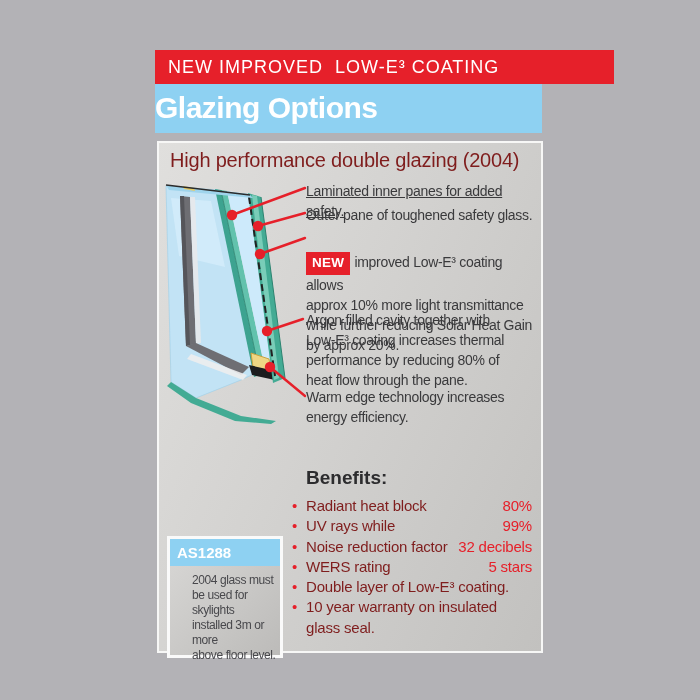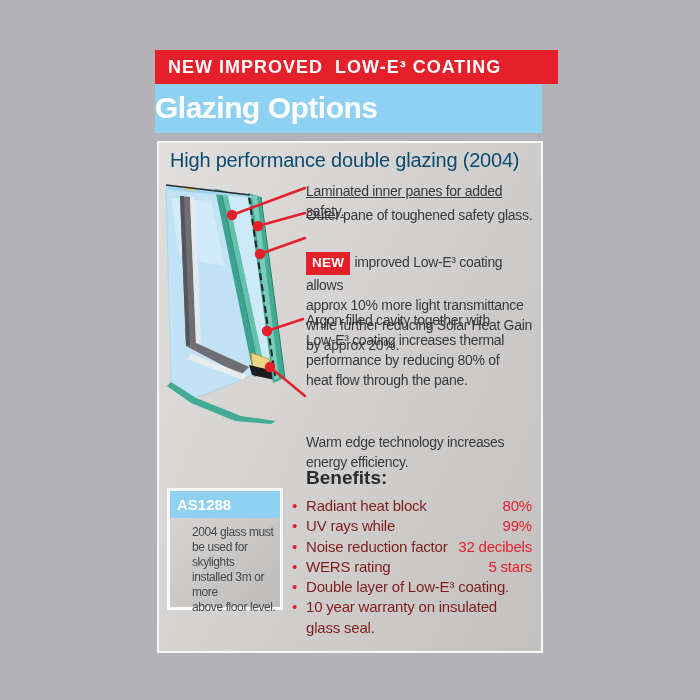--- a/index.html
+++ b/index.html
@@ -8,57 +8,57 @@
     background:#b3b2b6;
     font-family:"Liberation Sans", sans-serif;
     position:relative;
     overflow:hidden;
     color:#333335;
   }
   .abs { position:absolute; }
 
   
   .banner-red {
-    left:155px; top:50px; width:403px; height:34px;
+    left:155px; top:50px; width:459px; height:34px;
     background:#e6202a; color:#ffffff;
-    font-size:18px; font-weight:bold; letter-spacing:1px;
+    font-size:18px; font-weight:normal; letter-spacing:1px;
     line-height:34px; padding-left:13px; white-space:pre;
   }
   .banner-blue {
     left:155px; top:84px; width:387px; height:49px;
     background:#8ed1f2; color:#ffffff;
     font-size:30px; font-weight:bold; letter-spacing:-0.5px;
     line-height:48px; 
   }
 
   
   .card {
     left:157px; top:141px; width:386px; height:512px;
     border:2px solid #f7f7f6;
     background:linear-gradient(115deg, #e0dfdd 0%, #d3d2d0 45%, #c2c1bf 100%);
   }
   .card-heading {
     left:170px; top:149px; width:360px;
-    font-size:20px; color:#0c4a6e; letter-spacing:-0.2px;
+    font-size:20px; color:#7f1d1d; letter-spacing:-0.2px;
   }
 
   
   .diagram { left:163px; top:172px; width:152px; height:252px; }
 
   
   .ann {
     left:306px; width:236px;
     font-size:14px; line-height:20px; letter-spacing:-0.3px;
     color:#3a3a3c; white-space:pre-line;
   }
   .ann-1 { top:181px;text-decoration:underline; }
   .ann-2 { top:205px; }
   .ann-3 { top:232px; }
   .ann-4 { top:310px; }
-  .ann-5 { top:387px;margin-top:45px; }
+  .ann-5 { top:387px; }
   .new-badge {
     display:inline-block; background:#e6202a; color:#ffffff;
     font-weight:bold; font-size:13.5px; letter-spacing:0.3px;
     padding:1px 6px 2px 6px; margin-right:4px; white-space:normal;
   }
 
   
   .benefits-heading {
     left:306px; top:467px;
     font-size:19px; font-weight:bold; color:#2c2c2e;
@@ -67,21 +67,21 @@
   .benefit-row {
     display:flex; align-items:flex-start;
     font-size:15px; line-height:20.3px; letter-spacing:-0.2px;
   }
   .benefit-bullet { width:14px; color:#e6202a; flex:0 0 14px; }
   .benefit-label { color:#7f1d1d; white-space:pre-line; }
   .benefit-value { margin-left:auto; color:#e6202a; text-align:right; white-space:nowrap; }
 
   
   .std-box {
-    left:167px; top:488px; width:116px; height:122px;
+    left:167px; top:536px; width:116px; height:122px;
     border:3px solid #fafafa;
     background:linear-gradient(135deg, #d9d8d6 0%, #bcbbb9 100%);
   }
   .std-header {
     background:#8ed1f2; color:#ffffff; height:27px;
     font-size:15px; font-weight:bold; line-height:27px; padding-left:7px;
   }
   .std-body {
     padding:7px 4px 0 22px;
     font-size:12px; line-height:15px; letter-spacing:-0.4px;

